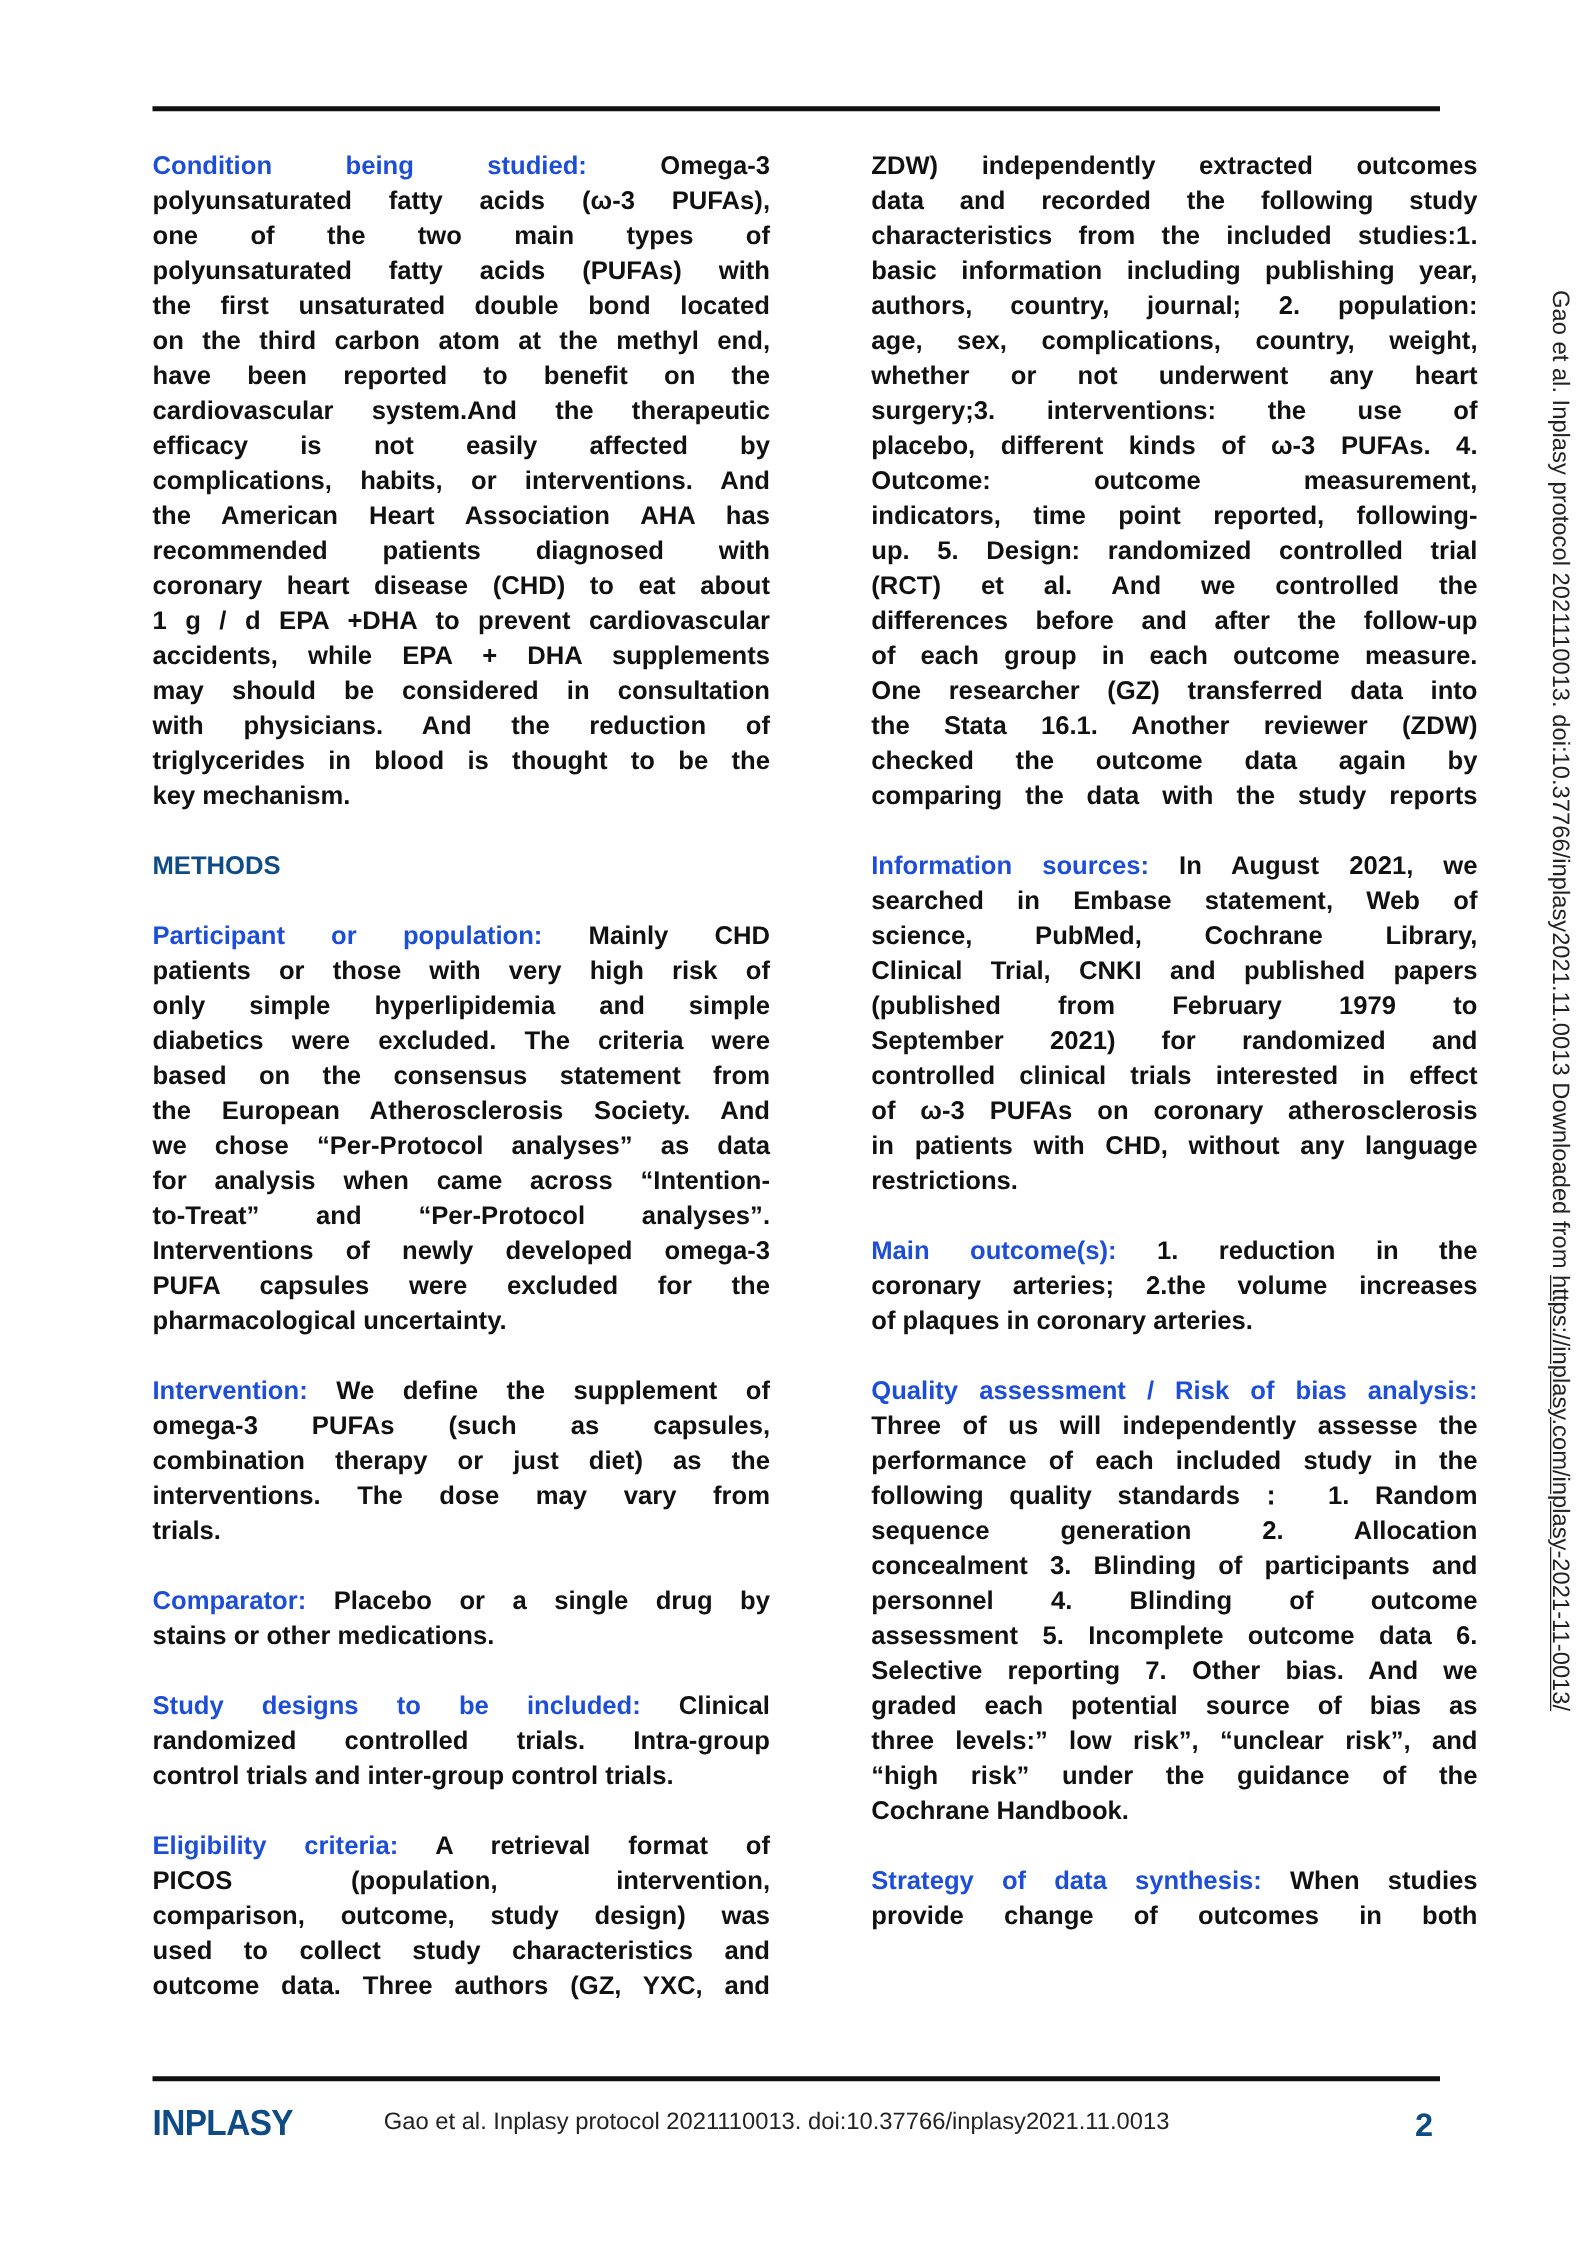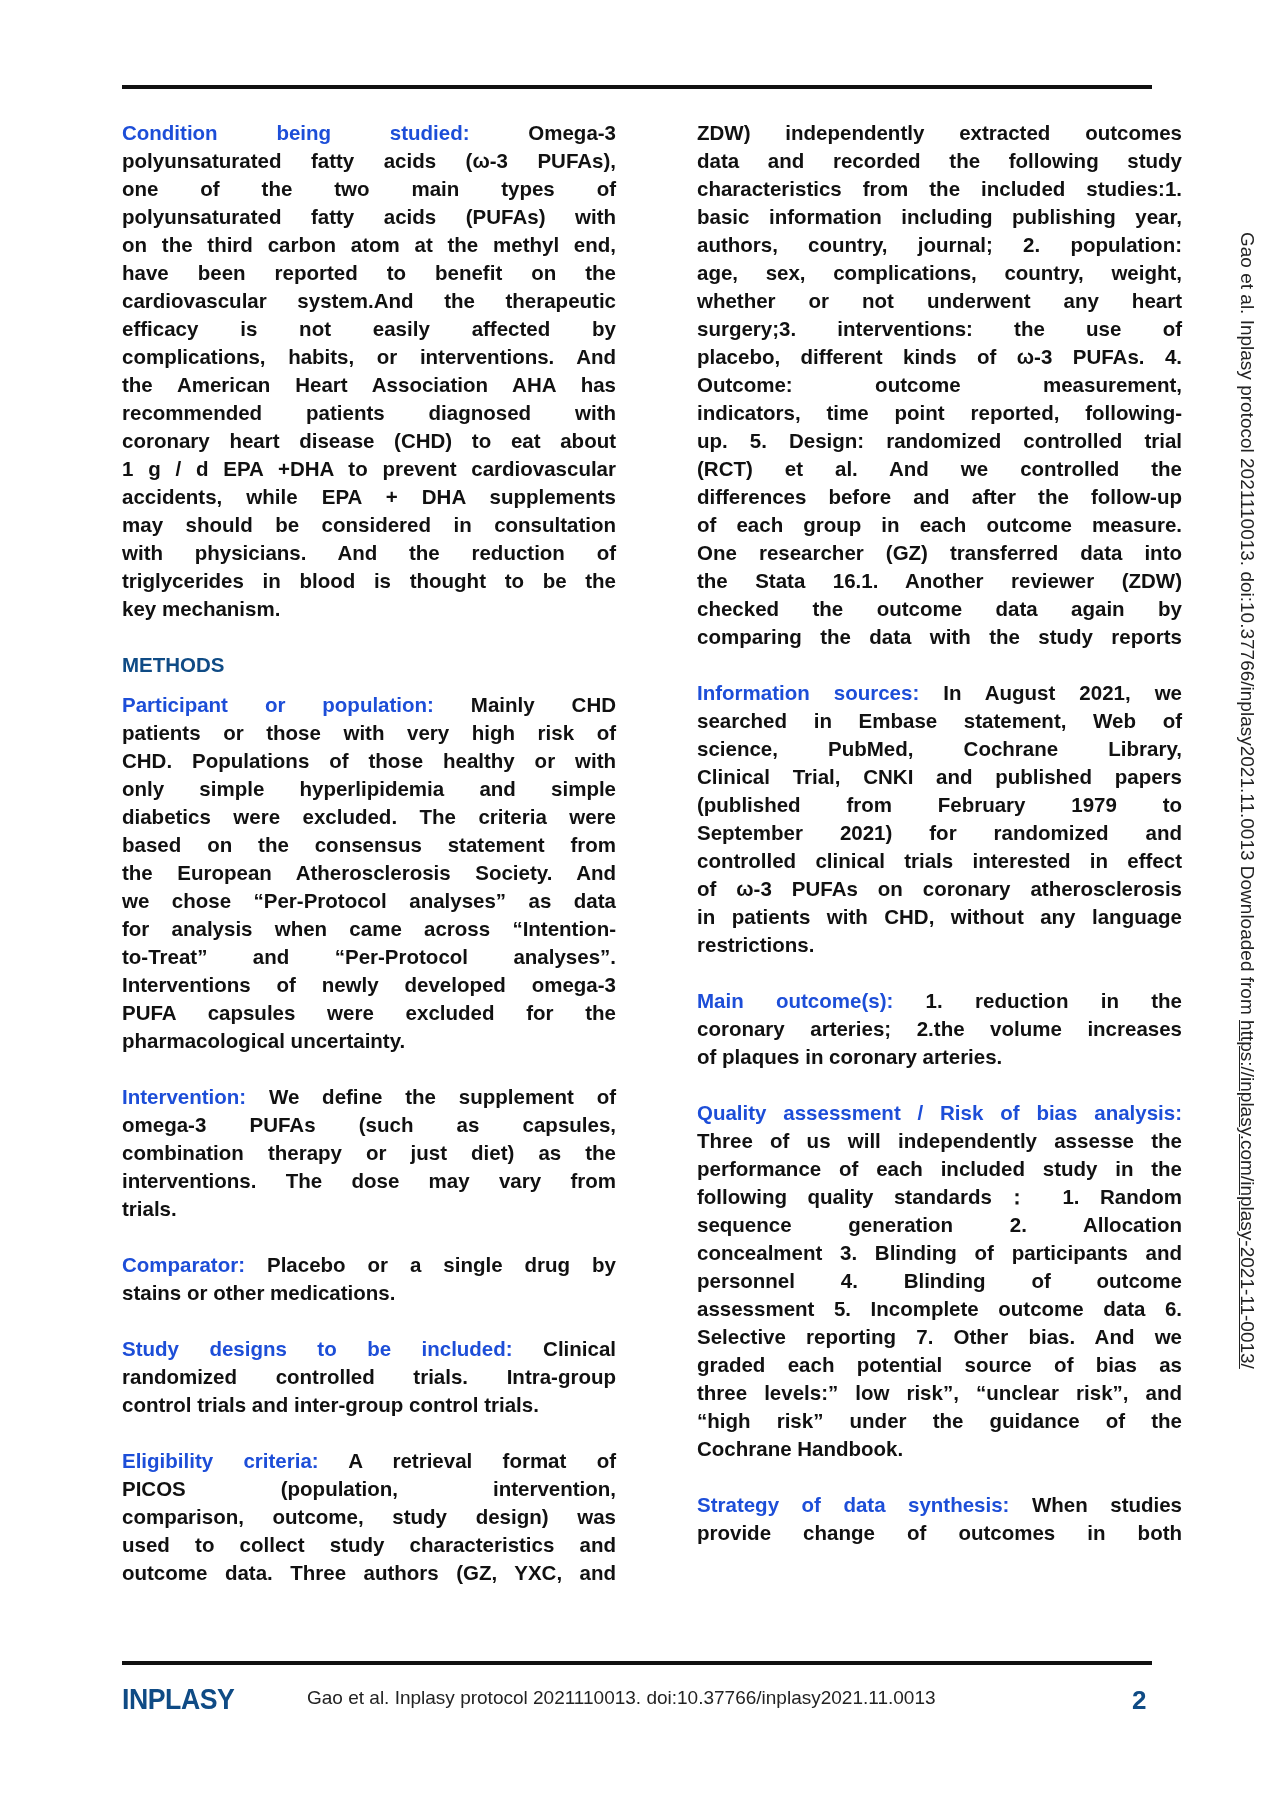--- a/index.html
+++ b/index.html
@@ -10,21 +10,21 @@
   .rule.bottom { top: 1661px; }
   .col { position: absolute; top: 119px; width: 494px; }
   .col.left { left: 122px; }
   .col.right { left: 697px; width: 485px; }
   .para { margin: 0 0 28px 0; }
   .line { display: block; height: 28px; line-height: 28px; font-size: 20.5px; font-weight: bold;
           text-align: justify; text-align-last: justify; white-space: nowrap; overflow: visible; }
   .line.last { text-align-last: left; }
   .hd { color: #1d4ed8; }
   .section-title { display: block; height: 28px; line-height: 28px; font-size: 20.5px; font-weight: bold;
-                   color: #0f4b85; margin-bottom: 12px; }
+                   color: #0f4b85; margin-bottom: 28px; }
   .side { position: absolute; left: 1230px; top: 232px; width: 30px; height: 1150px; }
   .side-inner { position: absolute; left: 0; top: 0; transform-origin: 0 0;
                 transform: translate(28px, 0) rotate(90deg); white-space: nowrap;
                 font-size: 19px; color: #222; font-weight: normal; letter-spacing: 0px; }
   .side-link { text-decoration: underline; color: #222; }
   .footer-logo { position: absolute; left: 122px; top: 1683px; font-size: 29px; font-weight: bold;
                  color: #0f4b85; letter-spacing: -0.5px; transform: scaleX(0.92); transform-origin: 0 0; }
   .footer-cite { position: absolute; left: 307px; top: 1687px; font-size: 19px; color: #222; }
   .footer-page { position: absolute; left: 1132px; top: 1685px; font-size: 26px; font-weight: bold; color: #0f4b85; }
 </style>
@@ -33,20 +33,21 @@
 
 <div class="rule top"></div>
 
 <div class="col left">
 
   <div class="para">
     <span class="line"><span class="hd">Condition being studied:</span><span> Omega-3</span></span>
     <span class="line">polyunsaturated fatty acids (ω-3 PUFAs),</span>
     <span class="line">one of the two main types of</span>
     <span class="line">polyunsaturated fatty acids (PUFAs) with</span>
+    <span class="line">the first unsaturated double bond located</span>
     <span class="line">on the third carbon atom at the methyl end,</span>
     <span class="line">have been reported to benefit on the</span>
     <span class="line">cardiovascular system.And the therapeutic</span>
     <span class="line">efficacy is not easily affected by</span>
     <span class="line">complications, habits, or interventions. And</span>
     <span class="line">the American Heart Association AHA has</span>
     <span class="line">recommended patients diagnosed with</span>
     <span class="line">coronary heart disease (CHD) to eat about</span>
     <span class="line">1 g / d EPA +DHA to prevent cardiovascular</span>
     <span class="line">accidents, while EPA + DHA supplements</span>
@@ -54,21 +55,20 @@
     <span class="line">with physicians. And the reduction of</span>
     <span class="line">triglycerides in blood is thought to be the</span>
     <span class="line last">key mechanism.</span>
   </div>
 
   <span class="section-title">METHODS</span>
 
   <div class="para">
     <span class="line"><span class="hd">Participant or population:</span><span> Mainly CHD</span></span>
     <span class="line">patients or those with very high risk of</span>
-    <span class="line">CHD. Populations of those healthy or with</span>
     <span class="line">only simple hyperlipidemia and simple</span>
     <span class="line">diabetics were excluded. The criteria were</span>
     <span class="line">based on the consensus statement from</span>
     <span class="line">the European Atherosclerosis Society. And</span>
     <span class="line">we chose “Per-Protocol analyses” as data</span>
     <span class="line">for analysis when came across “Intention-</span>
     <span class="line">to-Treat” and “Per-Protocol analyses”.</span>
     <span class="line">Interventions of newly developed omega-3</span>
     <span class="line">PUFA capsules were excluded for the</span>
     <span class="line last">pharmacological uncertainty.</span>

